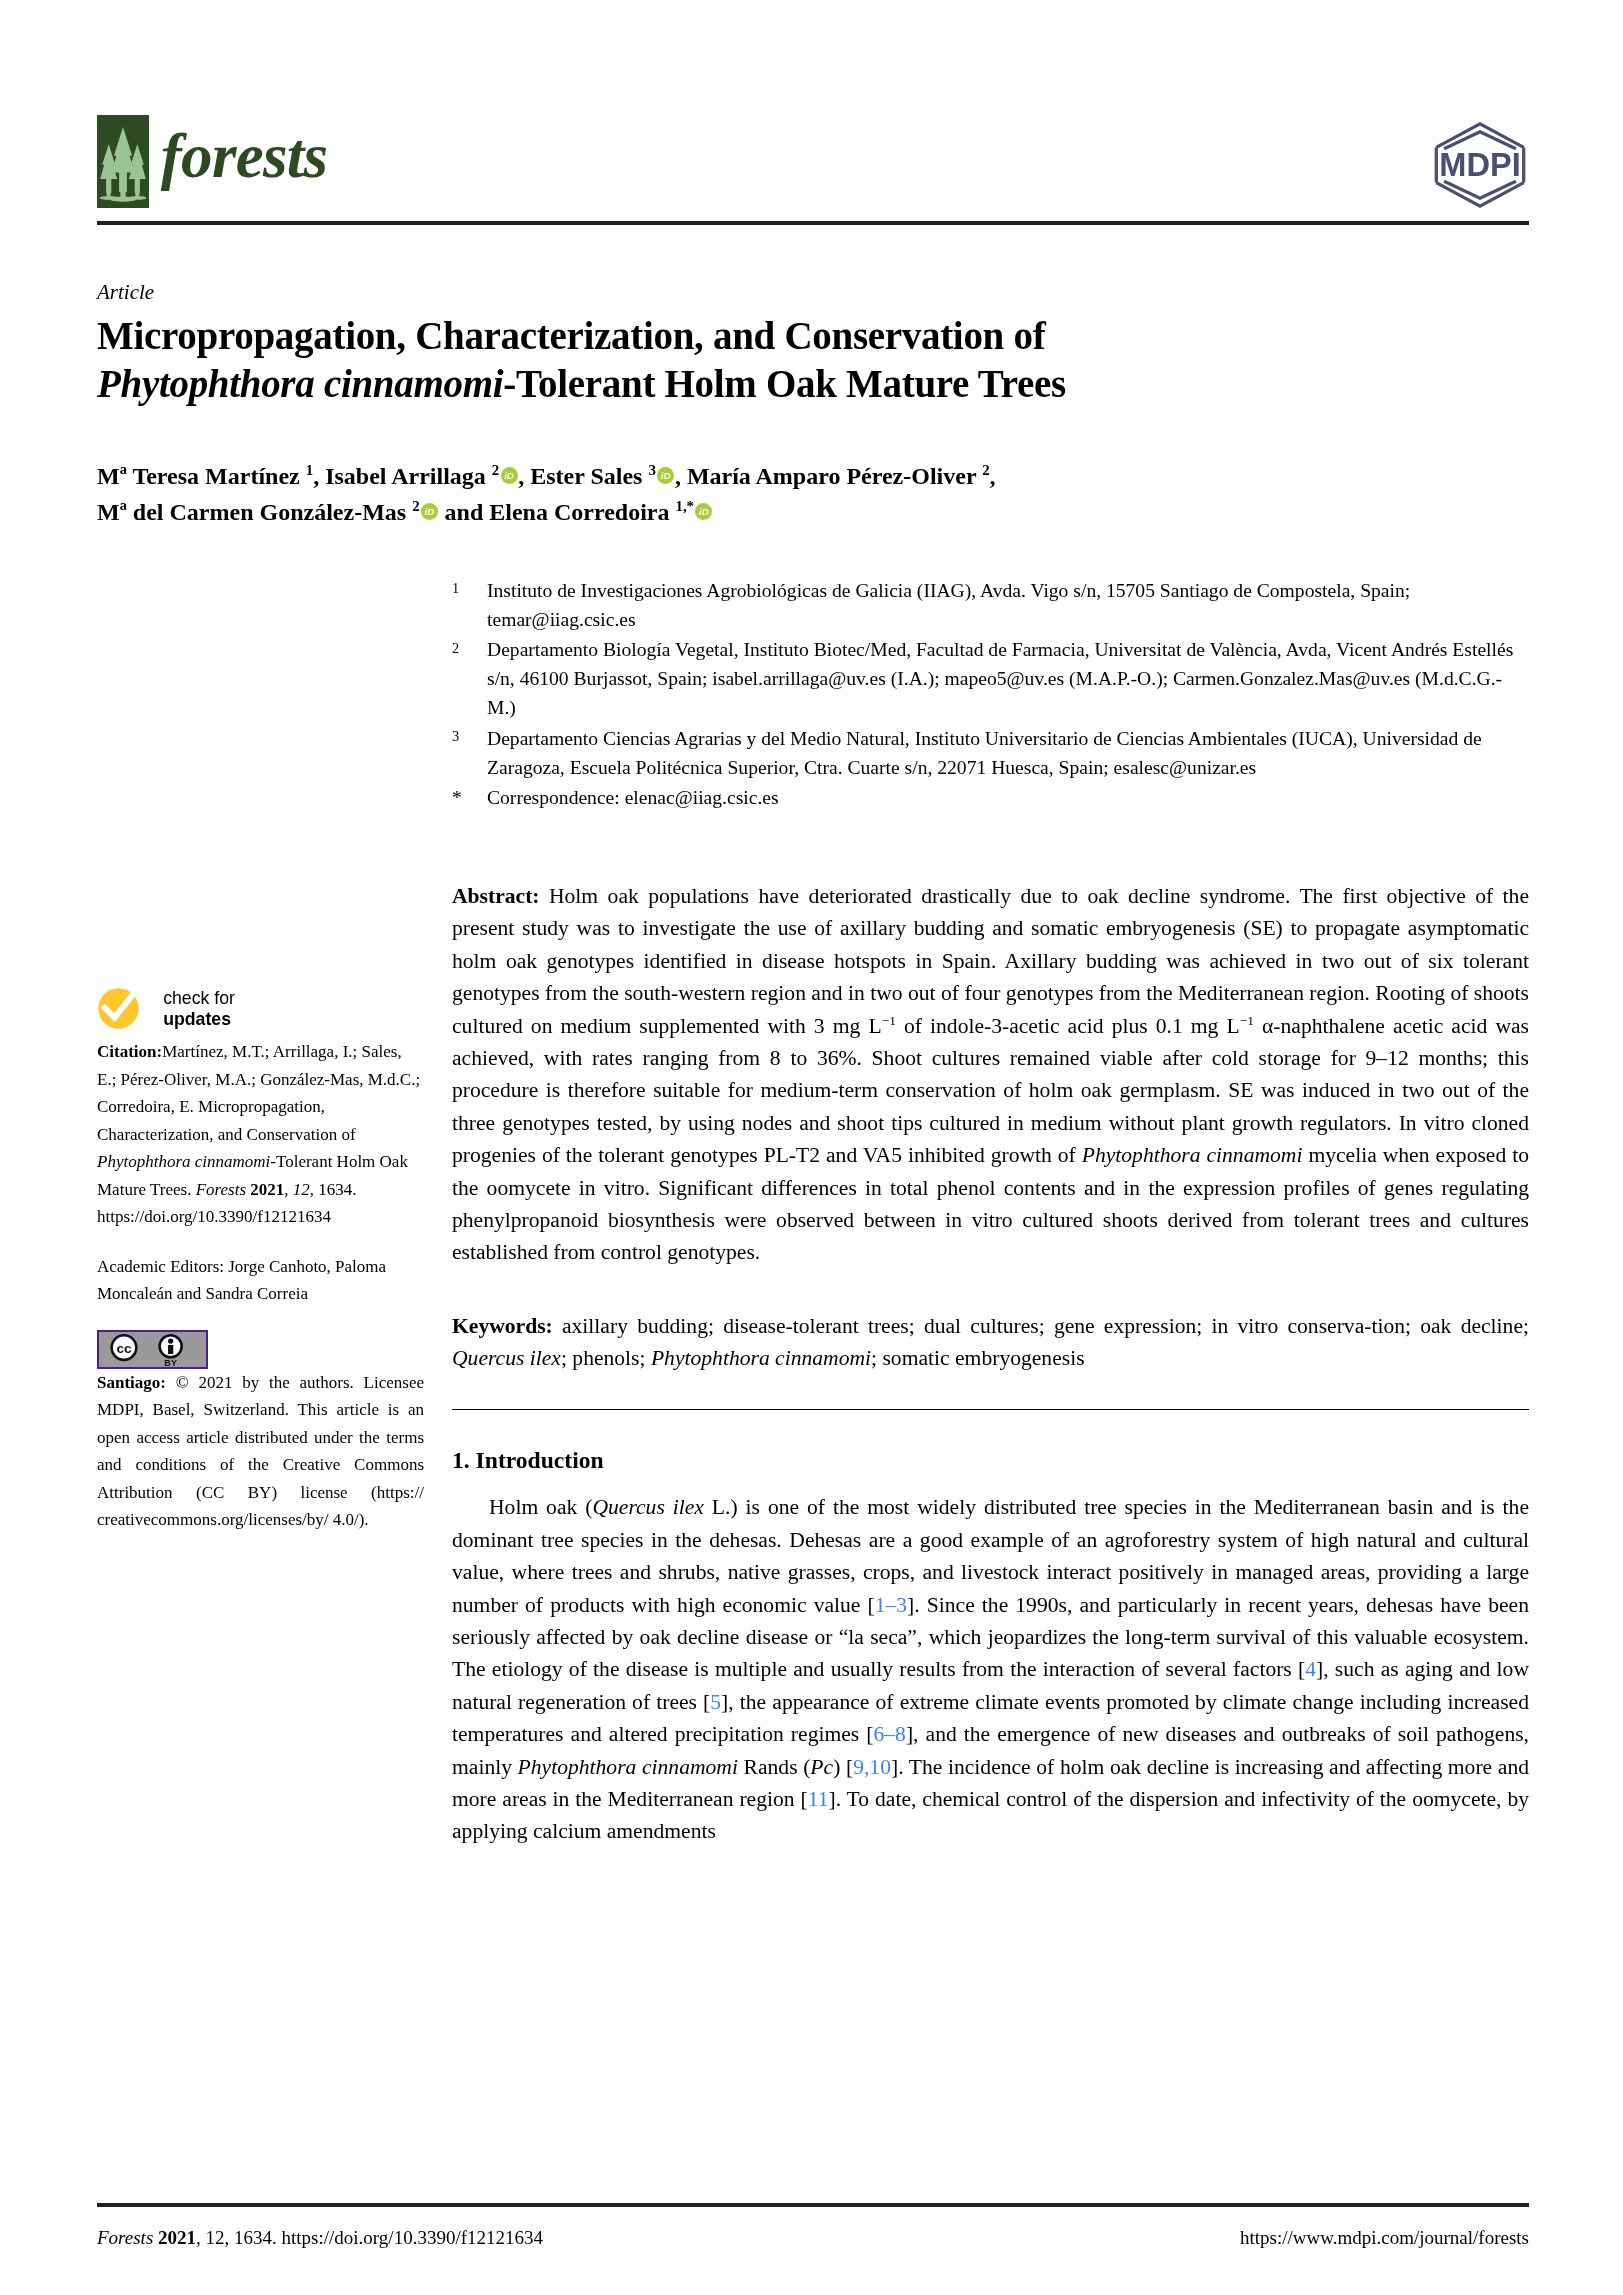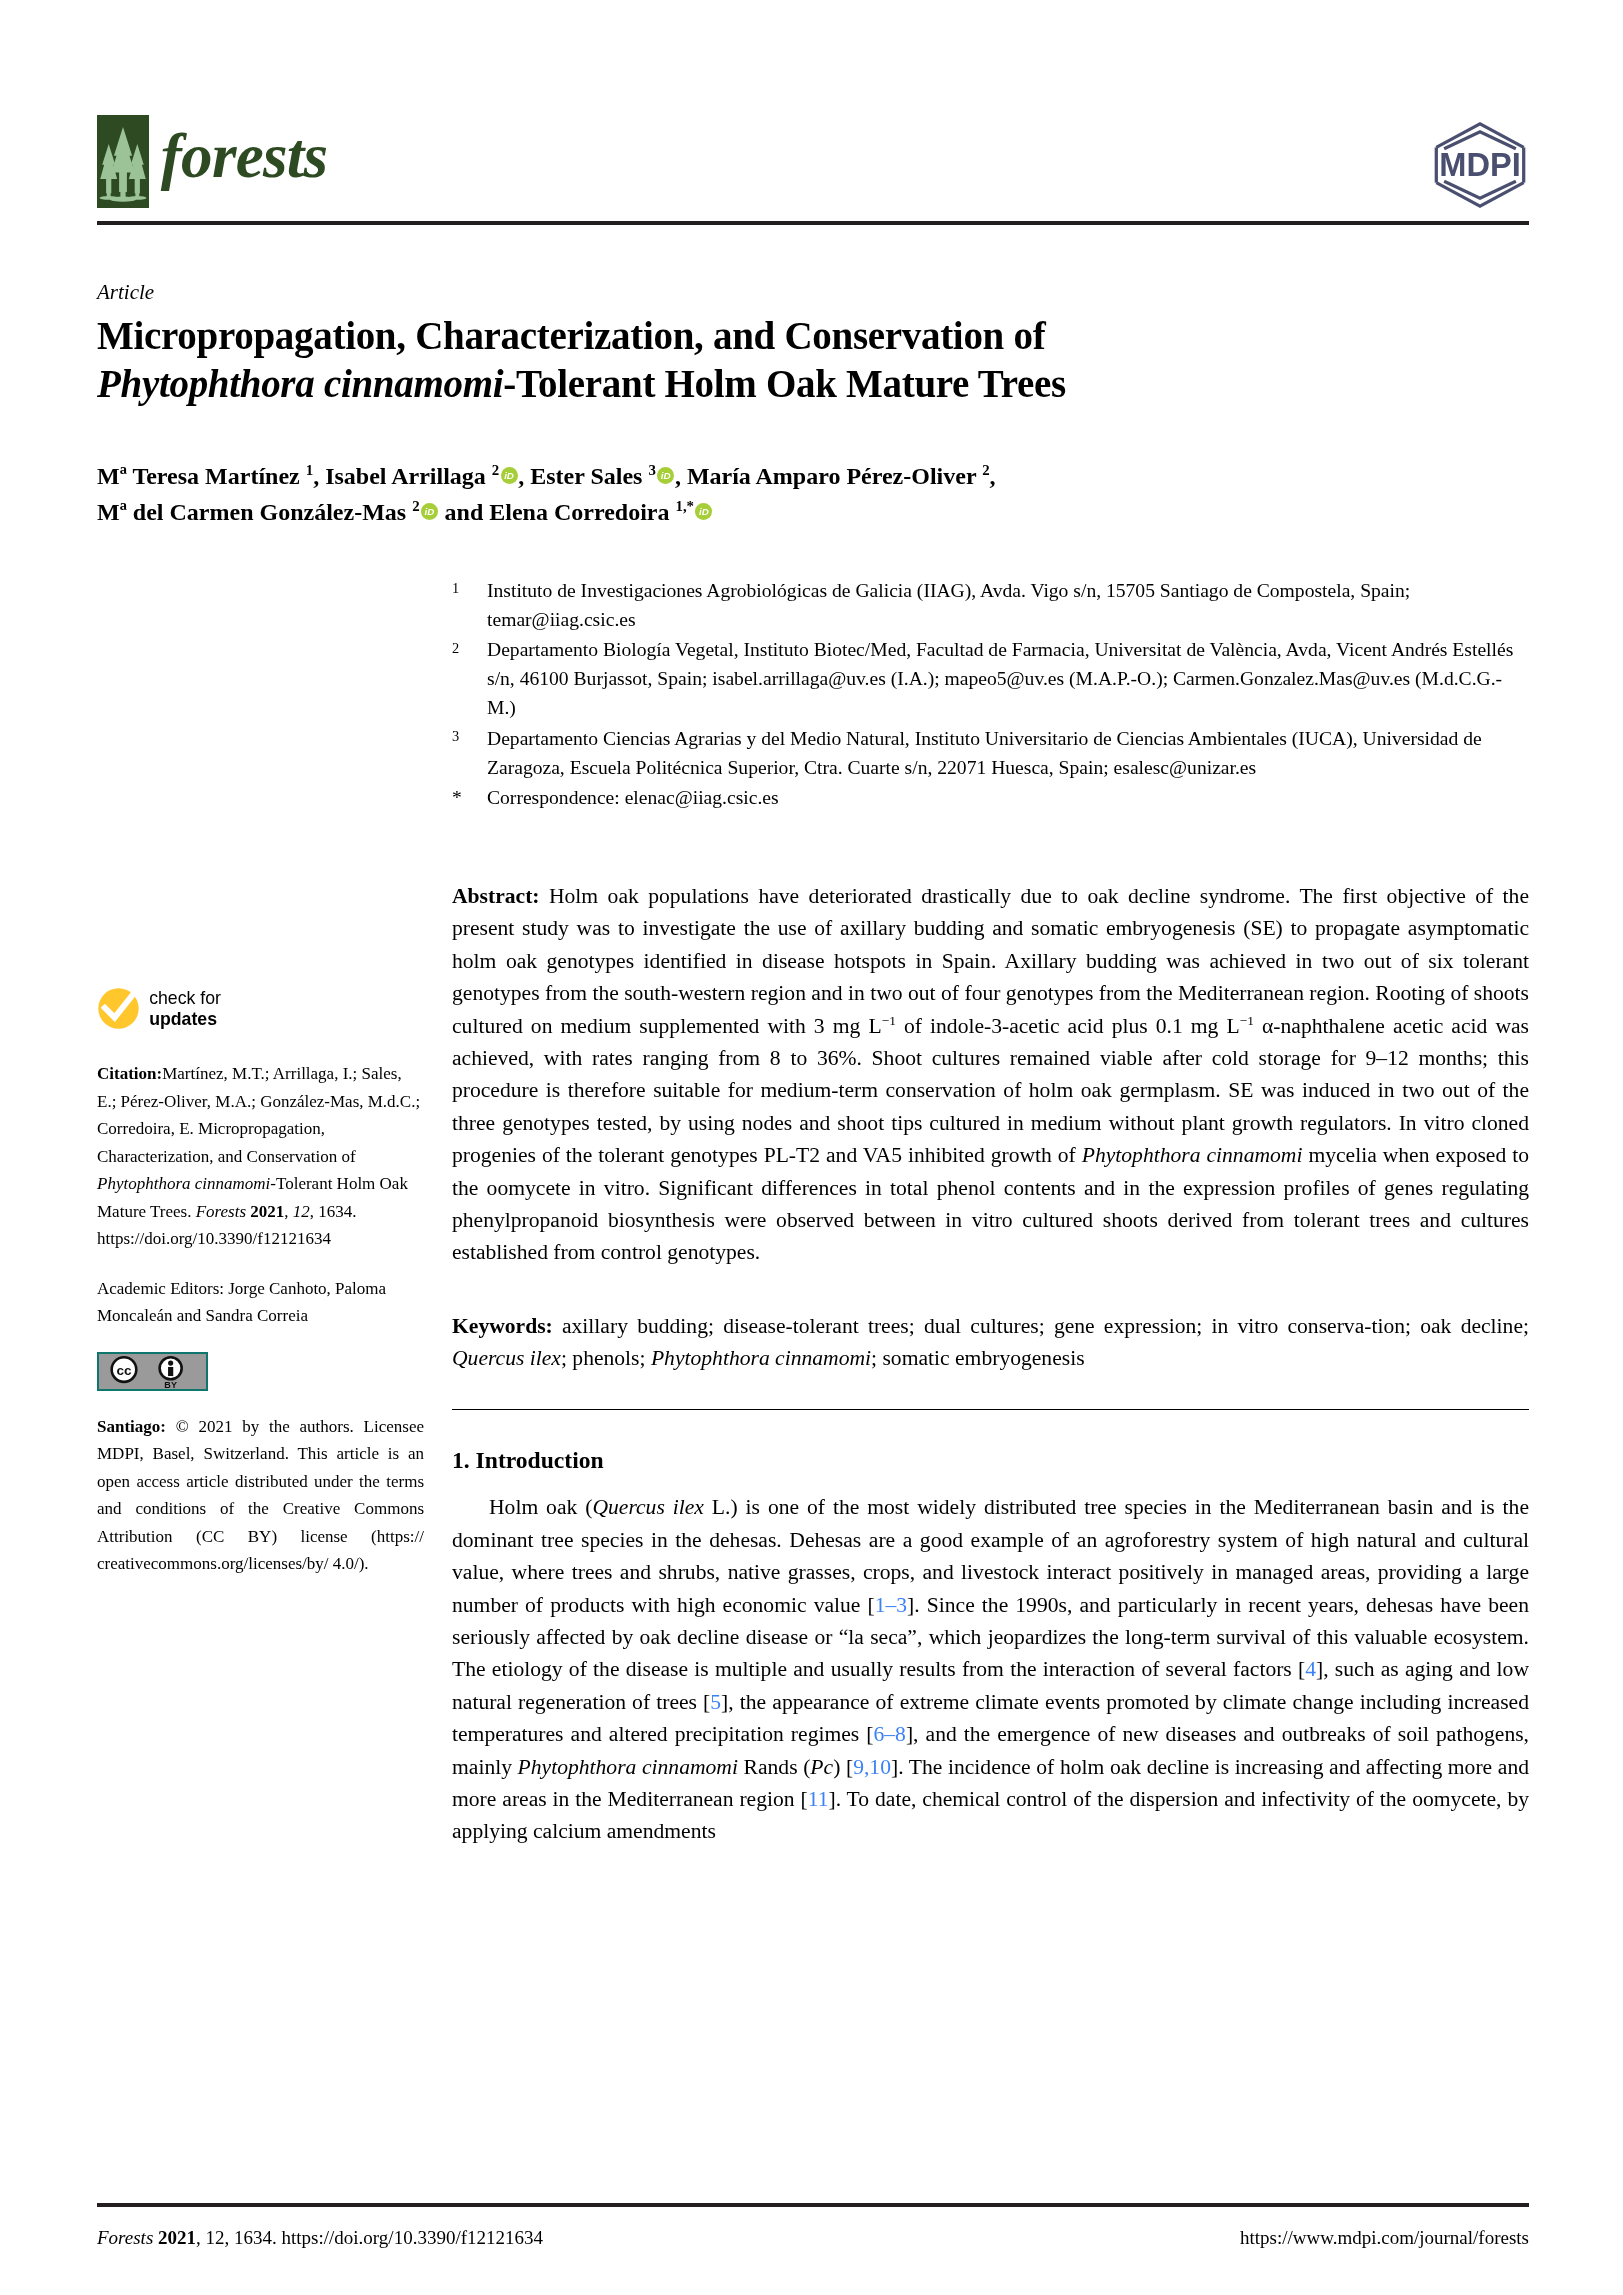--- a/index.html
+++ b/index.html
@@ -150,45 +150,45 @@
     left: 97px;
     top: 987px;
     width: 327px;
     font-family: "Liberation Serif", serif;
     font-size: 17px;
     line-height: 1.62;
   }
   .check-updates {
     display: flex;
     align-items: center;
-    margin-bottom: 30px;
+    margin-bottom: 8px;
+    gap: 14px;
   }
   .cu-circle {
     width: 43px;
     height: 43px;
     flex: 0 0 43px;
   }
   .cu-text {
     margin-left: 9.2px;
     font-family: "Liberation Sans", sans-serif;
     font-size: 17.7px;
     line-height: 1.18;
   }
   .cu-text .b { font-weight: 700; }
   .sb-block { margin-bottom: 22px; }
   .sb-block b { font-weight: 700; }
   .sb-block .it { font-style: italic; }
   .cc-badge {
     width: 111px;
     height: 39px;
     background: #9a9a9a;
-    border: 2px solid #0f766e;
+    border: 2px solid #4c1d95;
     box-sizing: border-box;
     position: relative;
-    margin-bottom: 22px;
   }
   .justify { text-align: justify; }
 
   
   .main {
     position: absolute;
     left: 452px;
     top: 880px;
     width: 1077px;
   }

